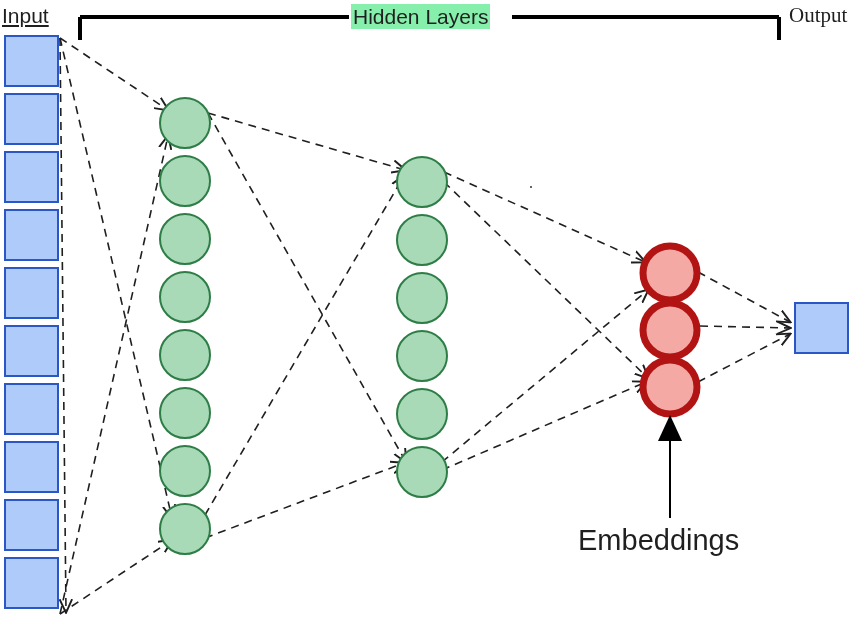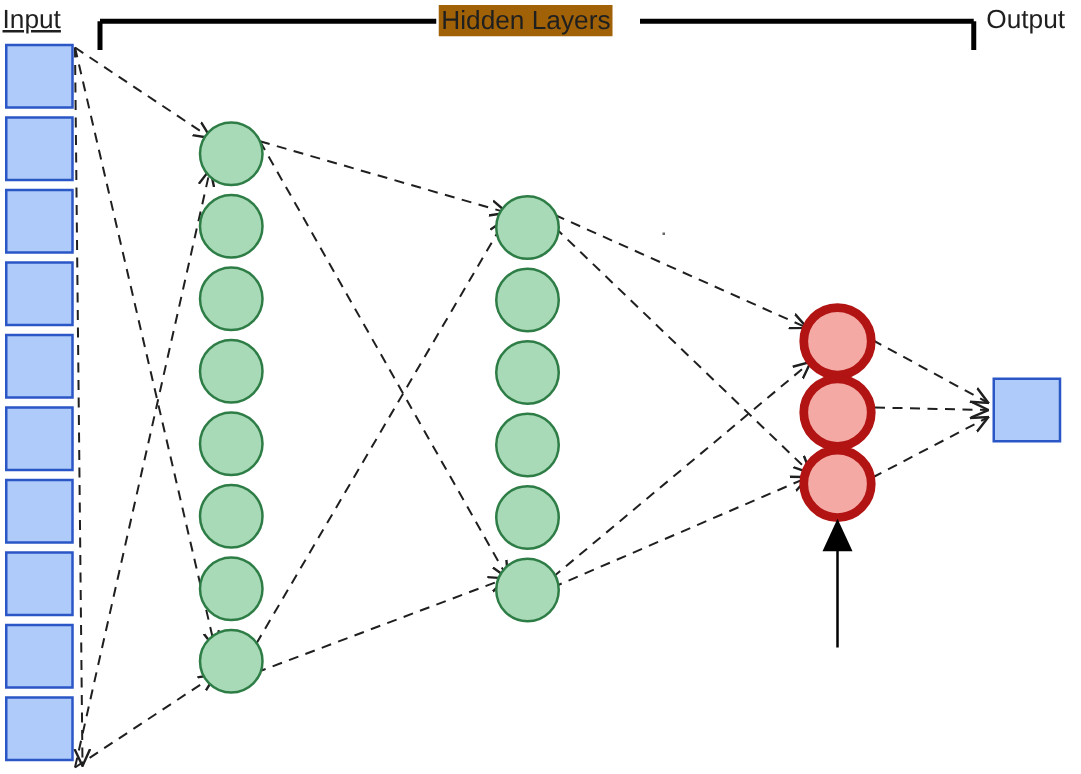--- a/index.html
+++ b/index.html
@@ -37,28 +37,29 @@
     top: 3px;
     font-size: 21px;
     line-height: 25px;
     text-decoration: underline;
   }
   #label-hidden {
     left: 351px;
     top: 4px;
     font-size: 21px;
     line-height: 25px;
-    background: #a16207;
+    background: #86efac;
     padding: 0 2px;
   }
   #label-output {
     left: 789px;
     top: 3px;
     font-size: 21px;
     line-height: 25px;
+    font-family: Liberation Serif, serif;
   }
   #label-embeddings {
     left: 578px;
     top: 523px;
     font-size: 29px;
     line-height: 34px;
   }
 </style>
 </head>
 <body>
@@ -133,14 +134,15 @@
         <rect x="530" y="186" width="2" height="2" fill="#666666"></rect>
       </g>
   </svg>
 
   <div class="lbl" id="label-input">Input</div>
 
   <div class="lbl" id="label-hidden">Hidden Layers</div>
 
   <div class="lbl" id="label-output">Output</div>
 
+  <div class="lbl" id="label-embeddings">Embeddings</div>
 
 </div>
 
 </body></html>

